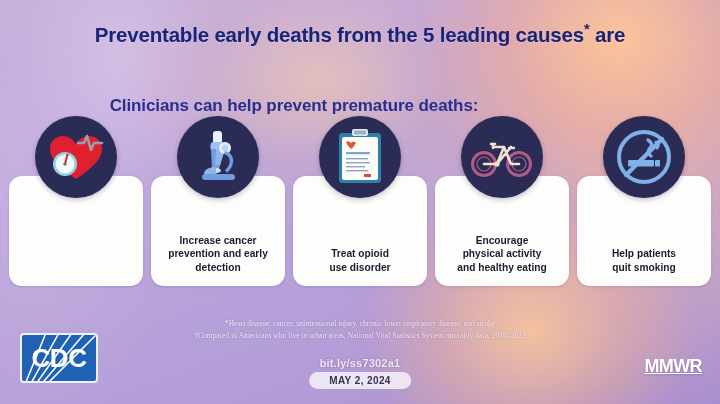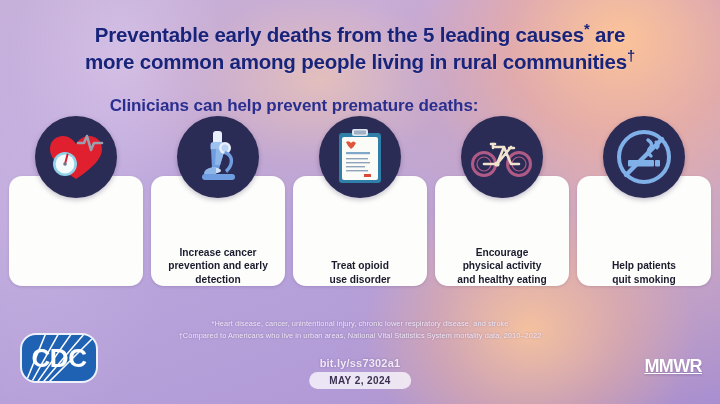--- a/index.html
+++ b/index.html
@@ -44,21 +44,21 @@
   
   .cards {
     position:absolute; top:176px; left:9px; width:702px;
     display:flex; justify-content:space-between;
   }
   .card {
     position:relative; width:134px; height:110px;
     background:#fdfdfb; border-radius:13px;
     box-shadow:0 1px 3px rgba(60,40,90,0.16);
     display:flex; align-items:flex-end; justify-content:center;
-    padding-bottom:0;
+    padding-bottom:12px;
   }
   .card-label {
     font-size:10.2px; font-weight:bold; color:#1b1b2e;
     text-align:center; line-height:1.32; padding:0 5px;
     white-space:pre-line;
   }
   .icon-circle {
     position:absolute; top:-60px; left:50%; transform:translateX(-50%);
     width:82px; height:82px; border-radius:50%;
     background:#2b2c56;
@@ -66,26 +66,26 @@
     box-shadow:0 2px 5px rgba(40,25,70,0.26);
   }
   .icon-circle svg { display:block; }
 
   
   .footnotes {
     position:absolute; top:318px; left:0; width:720px; text-align:center;
     color:#efe6f5; font-size:7.4px; line-height:1.65;
     text-shadow:0 0 2px rgba(70,50,110,0.4);
   }
-  .footnotes div { letter-spacing:0.01em; }
+  .footnotes div { letter-spacing:0.01em;font-family:Liberation Serif, serif; }
 
   
   .cdc-logo {
     position:absolute; left:20px; top:333px;
-    width:78px; height:50px; border-radius:16px;
+    width:78px; height:50px; border-radius:4px;
     background:#1f62b4; border:2px solid #eef0fa;
     overflow:hidden;
   }
   .cdc-rays { position:absolute; inset:0; }
   .cdc-text {
     position:absolute; inset:0;
     display:flex; align-items:center; justify-content:center;
     color:#ffffff; font-weight:bold; font-size:26px;
     letter-spacing:-0.5px; font-family:"Liberation Sans", sans-serif;
   }
@@ -109,21 +109,20 @@
   }
 </style>
 </head>
 <body>
 
 <div class="poster">
   <div class="bg-wash"></div>
 
   <div class="headline">
     <span class="ln"><span>Preventable early deaths from the 5 leading causes</span><span class="sup">*</span><span> are</span></span>
-    <span class="ln"><span>more common among people living in rural communities</span><span class="sup">†</span></span>
   </div>
 
   <div class="subhead">Clinicians can help prevent premature deaths:</div>
 
   <div class="cards">
 
     <div class="card">
       <div class="icon-circle">
         <svg width="60" height="52" viewBox="0 0 60 52">
           <path d="M30 48 C12 36 4 27 4 18 C4 10 10 5 17 5 C22 5 27 8 30 13 C33 8 38 5 43 5 C50 5 56 10 56 18 C56 27 48 36 30 48 Z" fill="#e0202e"></path>

